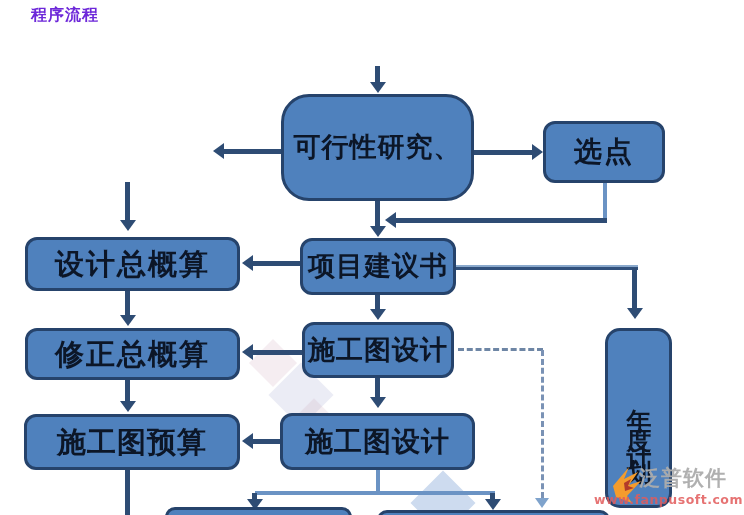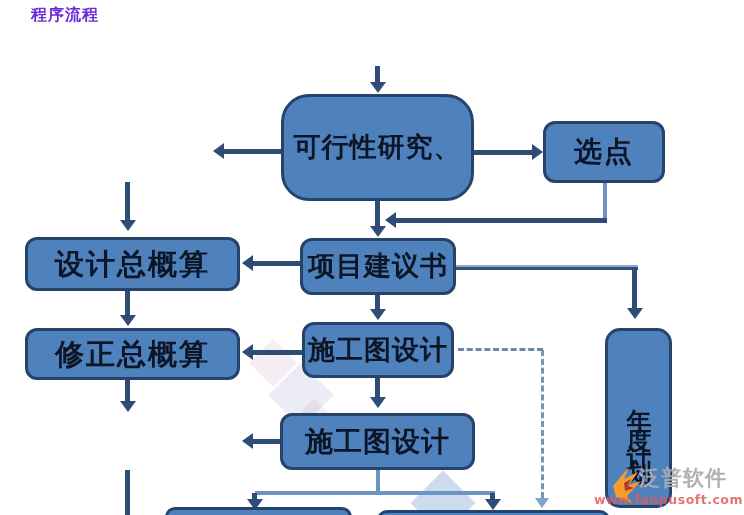--- a/index.html
+++ b/index.html
@@ -168,20 +168,23 @@
   </div>
 
   <div class="box" id="box-revised-budget">
     <span>修正总概算</span>
   </div>
 
   <div class="box" id="box-technical">
     <span>施工图设计</span>
   </div>
 
+  <div class="box" id="box-construction-budget">
+    <span>施工图预算</span>
+  </div>
 
   <div class="box" id="box-construction-design">
     <span>施工图设计</span>
   </div>
 
   <div class="box" id="box-annual">
     <span>年度计划</span>
   </div>
 
   <div class="box" id="box-bottom-left"></div>

